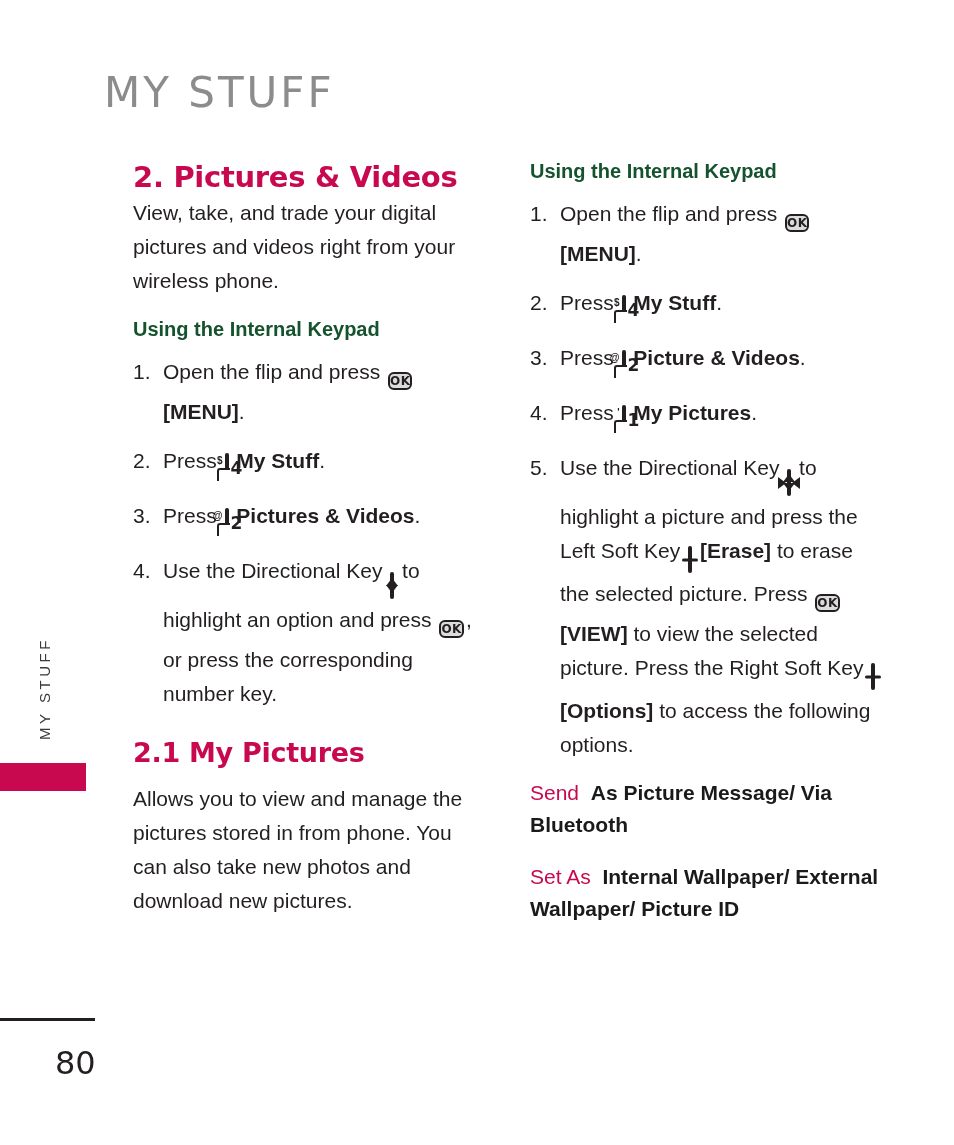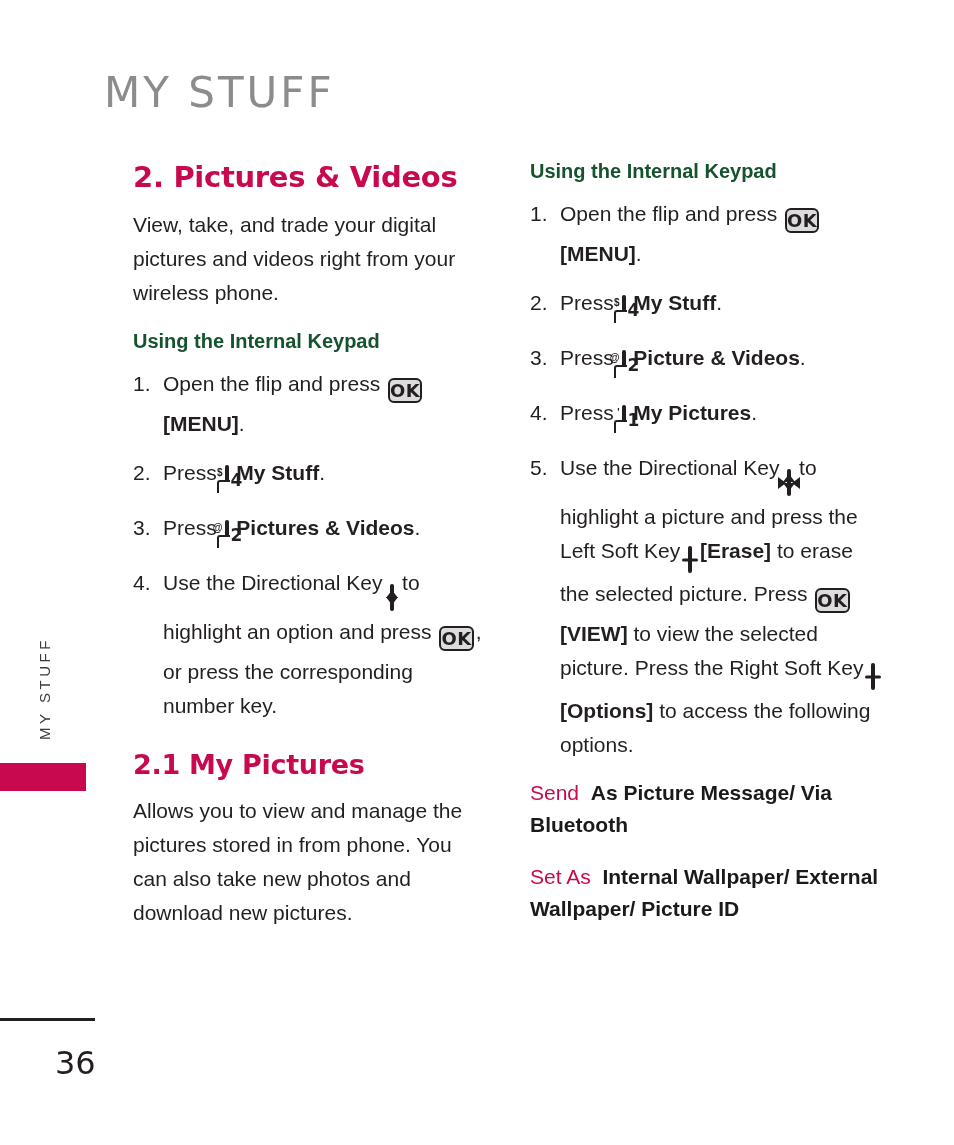--- a/index.html
+++ b/index.html
@@ -37,21 +37,21 @@
     background:#c8094f;
   }
 
   
   .col{position:absolute;top:160px;}
   .col-left{left:133px;width:350px;}
   .col-right{left:530px;width:355px;}
 
   
   h2.sec{
-    margin:0 0 14px 0;
+    margin:0 0 2px 0;
     font-size:29px;font-weight:700;
     color:#c8094f;
     font-family:"DejaVu Sans",sans-serif;
     letter-spacing:-0.3px;
   }
   h3.subsec{
     margin:26px 0 14px 0;
     font-size:27px;font-weight:700;
     color:#c8094f;
     font-family:"DejaVu Sans",sans-serif;
@@ -128,21 +128,21 @@
   }
 
   
   .okkey{
     width:34px;height:28px;
     background:#dcdcdc;
     border:2.5px solid #231f20;
     border-radius:6px;
     box-sizing:border-box;
     text-align:center;
-    font-size:18px;font-weight:700;
+    font-size:12px;font-weight:700;
     line-height:23px;
     letter-spacing:0.5px;
     color:#231f20;
     font-family:"DejaVu Sans",sans-serif;
     margin-top:36px;
   }
 
   
   .softkey{
     position:relative;
@@ -300,15 +300,15 @@
     </div>
 
     <div class="opt">
       <span class="label">Set As</span>&nbsp;
       <span class="vals">Internal Wallpaper/ External Wallpaper/ Picture ID</span>
     </div>
 
   </div>
 
   <div class="footer-rule"></div>
-  <div class="page-number">36</div>
+  <div class="page-number">80</div>
 
 </div>
 
 </body></html>

